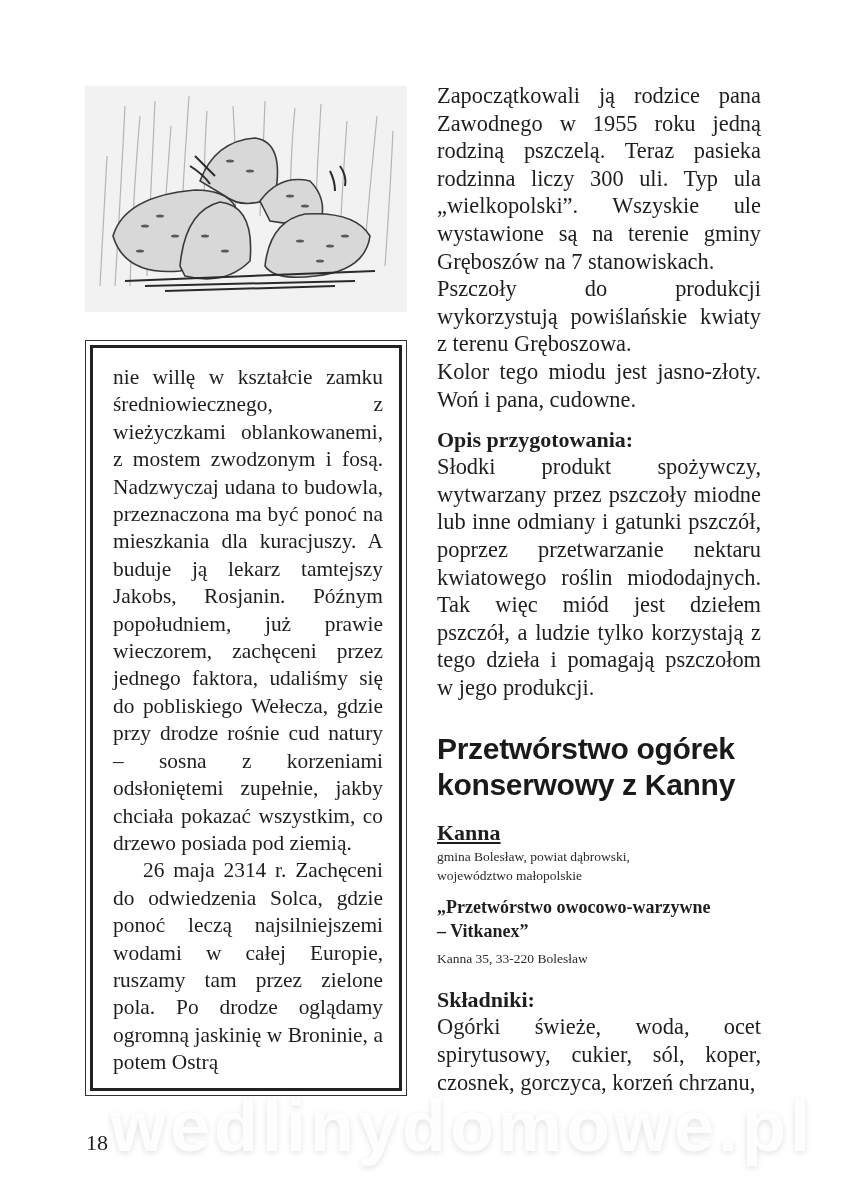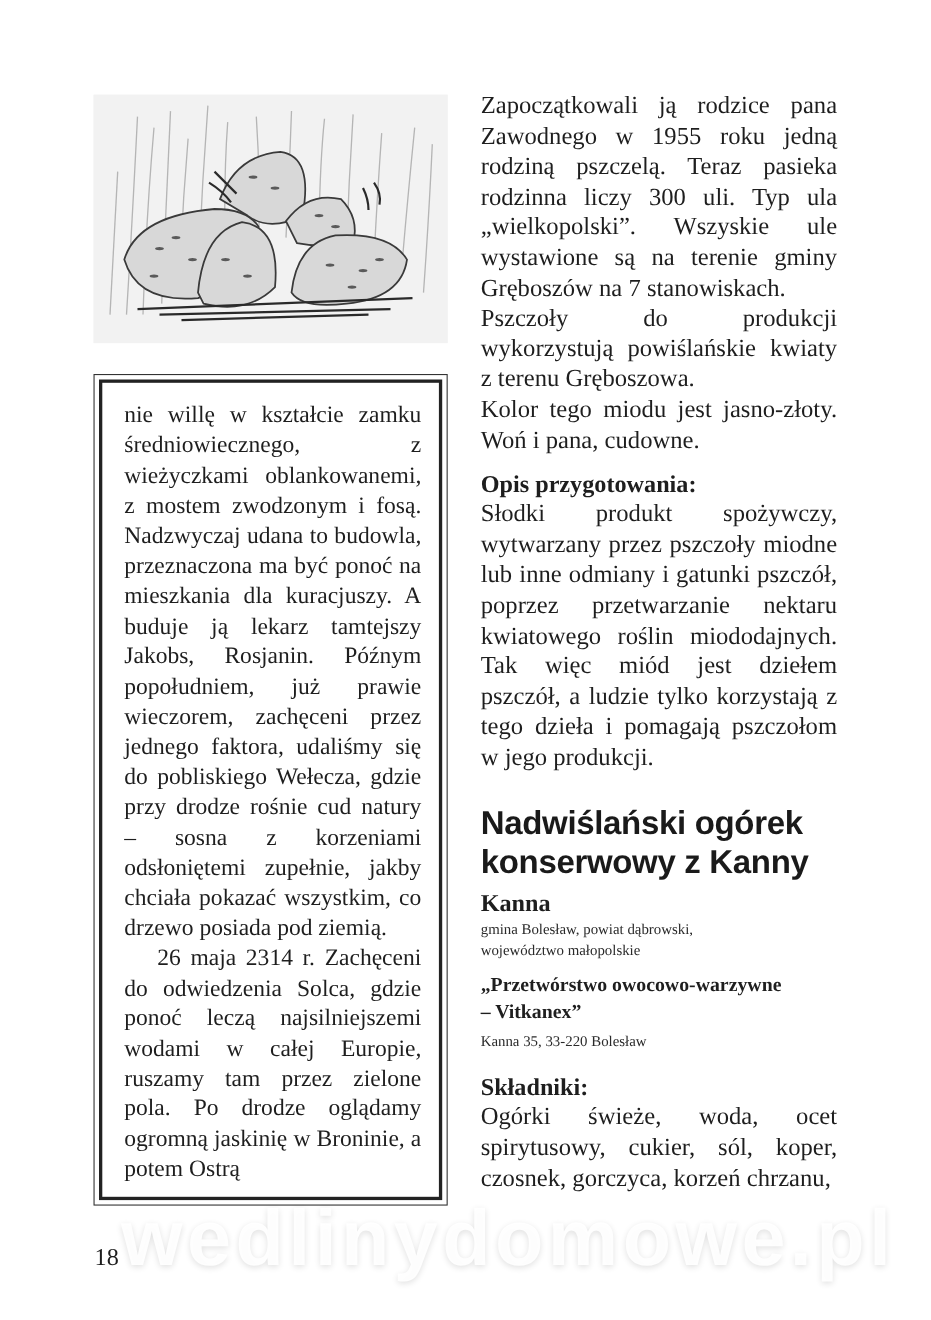--- a/index.html
+++ b/index.html
@@ -36,21 +36,21 @@
     }
     .right-col p { margin: 0; text-align: justify; }
     .section-label {
       font-weight: bold; font-size: 22px; margin-top: 13px; line-height: 27px;
     }
     .big-title {
       font-family: "Liberation Sans", "DejaVu Sans", sans-serif; font-weight: bold;
       font-size: 30px; line-height: 36px; margin-top: 30px; letter-spacing: -0.3px;
       color: #1a1a1a;
     }
-    .place-name { font-weight: bold; font-size: 22px; margin-top: 4px; line-height: 28px; }
+    .place-name { font-weight: bold; font-size: 22px; margin-top: 16px; line-height: 28px; text-decoration: underline; }
     .small-line { font-size: 13.5px; line-height: 19px; color: #2a2a2a; }
     .producer {
       font-weight: bold; font-size: 18px; line-height: 24px; margin-top: 10px;
     }
     .address { font-size: 13.5px; line-height: 19px; margin-top: 6px; color: #2a2a2a; }
     .page-number {
       position: absolute; left: 86px; top: 1130px; font-size: 22px; color: #1e1e1e;
     }
     .watermark {
       position: absolute; left: 110px; top: 1085px; width: 640px;
@@ -126,21 +126,21 @@
 
 <div class="right-col">
   <p>Zapoczątkowali ją rodzice pana Zawodnego w 1955 roku jedną rodziną pszczelą. Teraz pasieka rodzinna liczy 300 uli. Typ ula „wielkopolski”. Wszyskie ule wystawione są na terenie gminy Gręboszów na 7 stanowiskach.</p>
   <p>Pszczoły do produkcji wykorzystują powiślańskie kwiaty z terenu Gręboszowa.</p>
   <p>Kolor tego miodu jest jasno-złoty. Woń i pana, cudowne.</p>
 
   <div class="section-label">Opis przygotowania:</div>
   <p>Słodki produkt spożywczy, wytwarzany przez pszczoły miodne lub inne odmiany i gatunki pszczół, poprzez przetwarzanie nektaru kwiatowego roślin miododajnych. Tak więc miód jest dziełem pszczół, a ludzie tylko korzystają z tego dzieła i pomagają pszczołom w jego produkcji.</p>
 
   <div class="big-title">
-    <div>Nadwiślański ogórek</div>
+    <div>Przetwórstwo ogórek</div>
     <div>konserwowy z Kanny</div>
   </div>
   <div class="place-name">Kanna</div>
   <div class="small-line">gmina Bolesław, powiat dąbrowski,</div>
   <div class="small-line">województwo małopolskie</div>
   <div class="producer">
     <div>„Przetwórstwo owocowo-warzywne</div>
     <div>– Vitkanex”</div>
   </div>
   <div class="address">Kanna 35, 33-220 Bolesław</div>

